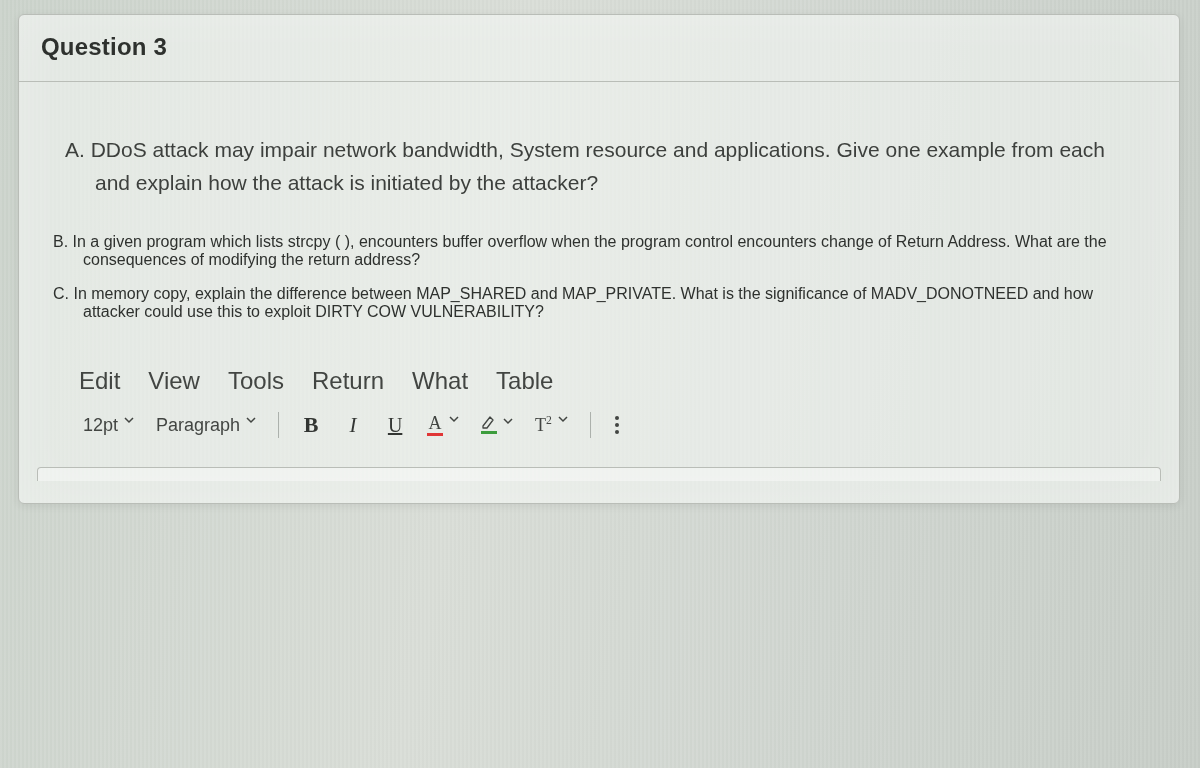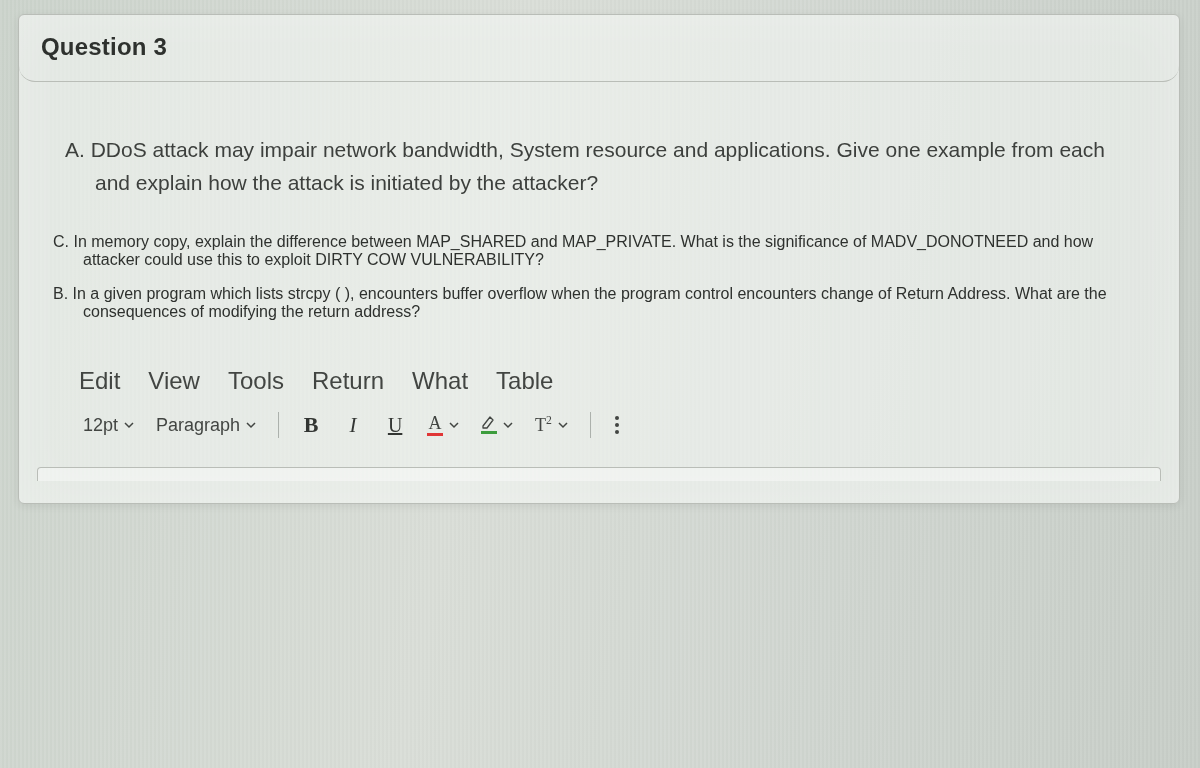--- a/index.html
+++ b/index.html
@@ -35,21 +35,20 @@
     top: 14px;
     width: 1162px;
     border: 1px solid #b6bab4;
     border-radius: 6px;
     background: rgba(240,243,240,0.6);
     box-shadow: 0 2px 8px rgba(0,0,0,0.08), inset 0 0 60px rgba(255,255,255,0.2);
   }
   .card-header {
     border-bottom: 1px solid #b6bab4;
     padding: 18px 22px 20px 22px;
-    border-radius: 16px;
   }
   .card-header h2 {
     margin: 0;
     font-size: 24px;
     font-weight: 700;
     color: #2b2e2b;
     letter-spacing: 0.2px;
   }
   .card-body {
     padding: 52px 34px 10px 34px;
@@ -85,21 +84,20 @@
   .toolbar-row {
     display: flex;
     align-items: center;
     gap: 14px;
     padding: 2px 8px 18px 8px;
     font-size: 18px;
     color: #3f423f;
   }
   .dd {
     display: inline-flex;
-    align-items: center;
     gap: 6px;
     cursor: pointer;
     padding: 2px 4px;
   }
   .chev {
     width: 10px; height: 10px;
     display: inline-block;
   }
   .chev svg { width: 10px; height: 10px; display: block; }
   .sep {
@@ -156,25 +154,25 @@
       <h2>Question 3</h2>
     </div>
 
     <div class="card-body">
 
       <div class="q-block">
         <p class="q-indent">A. DDoS attack may impair network bandwidth, System resource and applications. Give one example from each and explain how the attack is initiated by the attacker?</p>
       </div>
 
       <div class="q-group">
+        <p class="q-indent">B.  In a given program which lists strcpy ( ), encounters buffer overflow when the program control encounters change of Return Address. What are the consequences of modifying the return address?</p>
+      </div>
+
+      <div class="q-group">
         <p class="q-indent">C. In memory copy, explain the difference between MAP_SHARED and MAP_PRIVATE. What is the significance of MADV_DONOTNEED and how attacker could use this to exploit DIRTY COW VULNERABILITY?</p>
-      </div>
-
-      <div class="q-group">
-        <p class="q-indent">B.  In a given program which lists strcpy ( ), encounters buffer overflow when the program control encounters change of Return Address. What are the consequences of modifying the return address?</p>
       </div>
 
       <div class="editor">
 
         <div class="menu-row">
           <span class="menu-item">Edit</span>
           <span class="menu-item">View</span>
           <span class="menu-item">Tools</span>
           <span class="menu-item">Return</span>
           <span class="menu-item">What</span>

